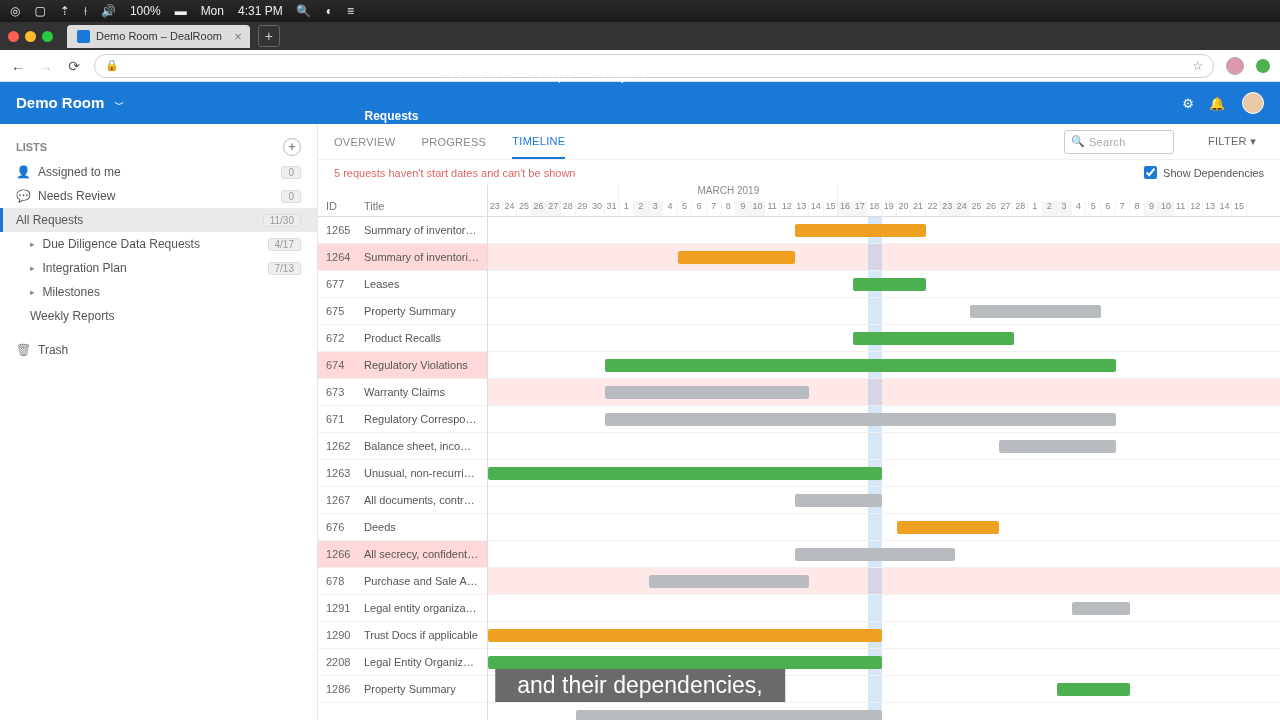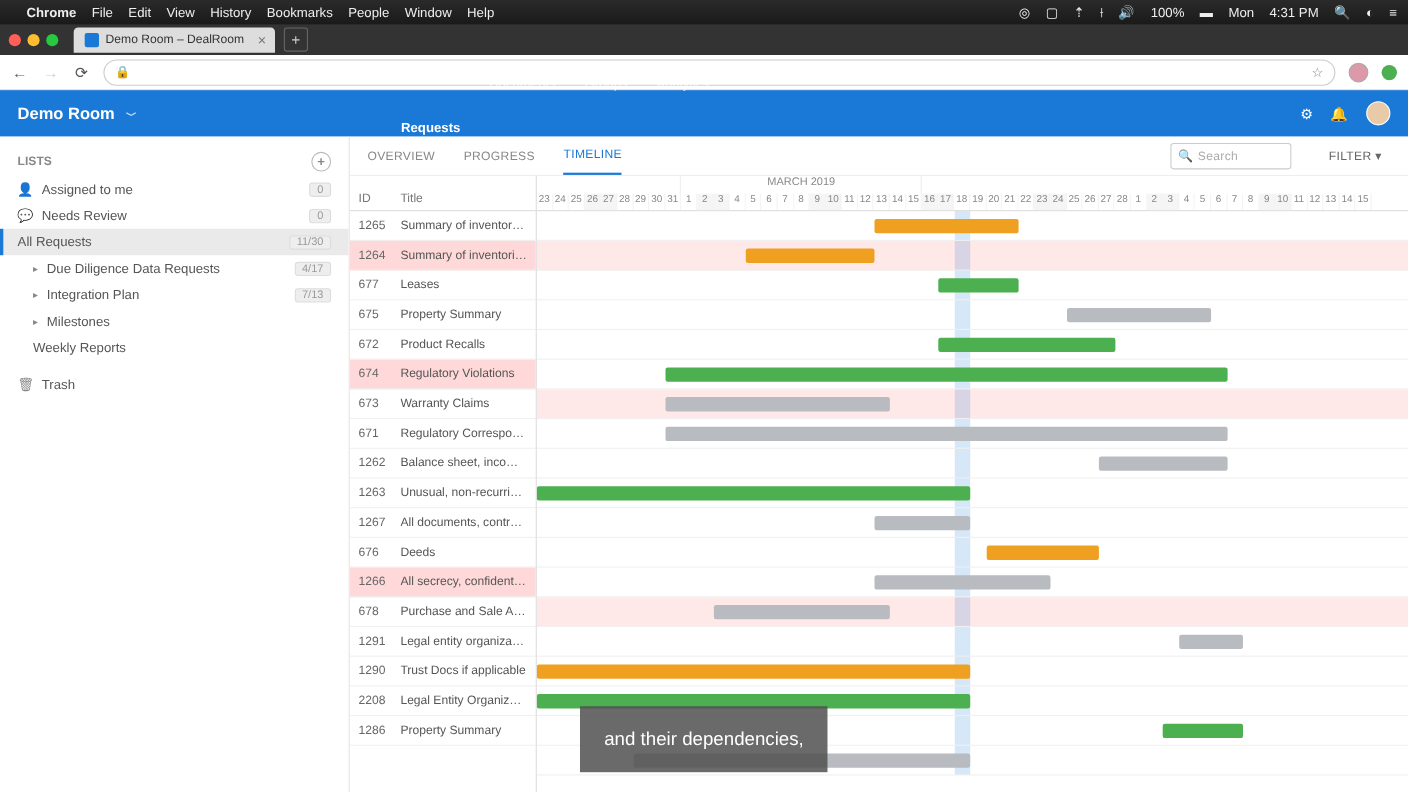--- a/index.html
+++ b/index.html
@@ -82,38 +82,26 @@
 .g-right .days { display:flex; height:16px; border-bottom:1px solid #ddd; }
 .g-right .day { width:14.6px; text-align:center; color:#888; border-right:1px solid #f3f3f3; font-size:9px; }
 .g-right .day.we { background:#f5f5f5; }
 .g-right .rows { position:relative; }
 .g-right .grow { height:27px; border-bottom:1px solid #f0f0f0; position:relative; }
 .g-right .grow.hl { background:#ffe8e8; }
 .g-right .bar { position:absolute; top:7px; height:13px; border-radius:2px; }
 .g-right .today { position:absolute; top:0; bottom:0; width:14.6px; background:rgba(26,120,214,.18); z-index:0; }
 .g-right .wknd { position:absolute; top:0; bottom:0; width:14.6px; background:#f6f6f6; z-index:-1; }
 
-.caption { position:absolute; bottom:18px; left:50%; transform:translateX(-50%); background:rgba(80,80,80,.85); color:#fff; font-size:17px; padding:20px 22px; }
+.caption { position:absolute; bottom:18px; left:50%; transform:translateX(-50%); background:rgba(80,80,80,.85); color:#fff; font-size:23px; padding:3px 22px; }
 </style>
 </head>
 <body>
 
 <div class="mac-menu">
-  <div class="mac-left">
-    <span class="apple"></span>
-    <b>Chrome</b>
-    <span>File</span>
-    <span>Edit</span>
-    <span>View</span>
-    <span>History</span>
-    <span>Bookmarks</span>
-    <span>People</span>
-    <span>Window</span>
-    <span>Help</span>
-  </div>
   <div class="mac-right">
     <span>◎</span>
     <span>▢</span>
     <span>⇡</span>
     <span>⟊</span>
     <span>🔊</span>
     <span>100%</span>
     <span>▬</span>
     <span>Mon</span>
     <span>4:31 PM</span>
@@ -227,20 +215,27 @@
         <span>OVERVIEW</span>
         <span>PROGRESS</span>
         <span class="act">TIMELINE</span>
         <div class="srch">
           <span>🔍</span>
           <span>Search</span>
         </div>
         <span class="flt"><span>FILTER</span> ▾</span>
       </div>
 
+      <div class="warn-row">
+        <span class="warn">5 requests haven't start dates and can't be shown</span>
+        <label class="dep">
+          <input type="checkbox" checked="" style="">
+          <span>Show Dependencies</span>
+        </label>
+      </div>
 
       <div class="gantt">
         <div class="g-left">
           <div class="h">
             <span class="id">ID</span>
             <span>Title</span>
           </div>
           <div id="task-rows">
               <div class="row">
        <span class="id">1265</span>

